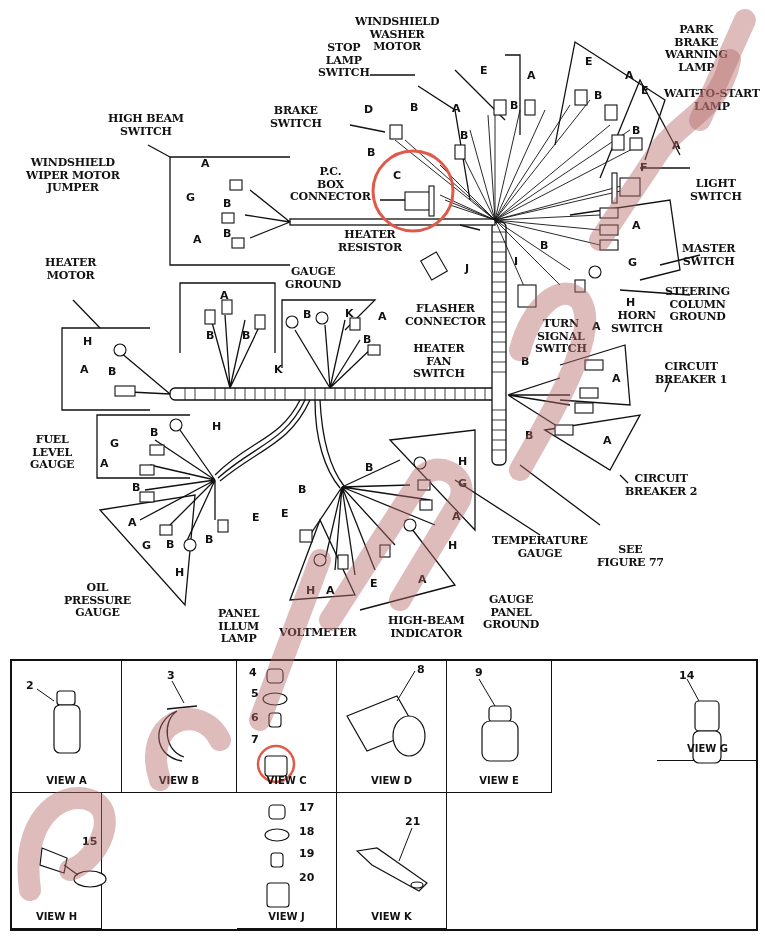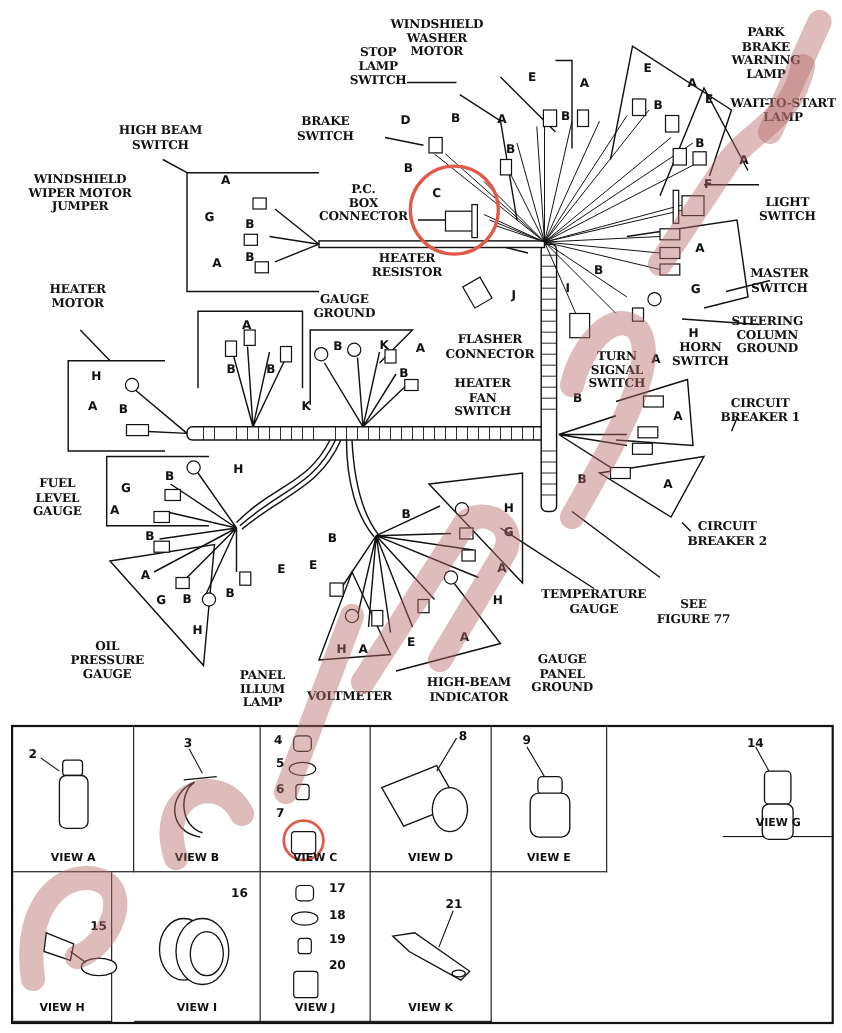--- a/index.html
+++ b/index.html
@@ -356,31 +356,20 @@
     <svg width="110" height="136">
         <g stroke="#111" fill="#fff" stroke-width="1.2">
           <path d="M30 55L55 65L52 80L28 72Z"></path>
           <ellipse cx="78" cy="86" rx="16" ry="8"></ellipse>
           <path d="M52 72L66 82"></path>
         </g>
       </svg>
     <span class="num" style="left:70px;top:42px">15</span>
     <div class="vlabel">VIEW H</div>
   </div>
-  <div class="cell" style="left:110px;top:132px;width:115px;height:136px">
-    <svg width="115" height="136">
-        <g stroke="#111" fill="#fff" stroke-width="1.2">
-          <ellipse cx="45" cy="70" rx="22" ry="28"></ellipse>
-          <ellipse cx="62" cy="72" rx="24" ry="30"></ellipse>
-          <ellipse cx="66" cy="74" rx="15" ry="20"></ellipse>
-        </g>
-      </svg>
-    <span class="num" style="left:88px;top:12px">16</span>
-    <div class="vlabel">VIEW I</div>
-  </div>
   <div class="cell" style="left:225px;top:132px;width:100px;height:136px">
     <svg width="100" height="136">
         <g stroke="#111" fill="#fff" stroke-width="1.1">
           <rect x="32" y="12" width="16" height="14" rx="4"></rect>
           <ellipse cx="40" cy="42" rx="12" ry="6"></ellipse>
           <rect x="34" y="60" width="12" height="14" rx="3"></rect>
           <rect x="30" y="90" width="22" height="24" rx="3"></rect>
         </g>
       </svg>
     <span class="num" style="left:62px;top:8px">17</span>

